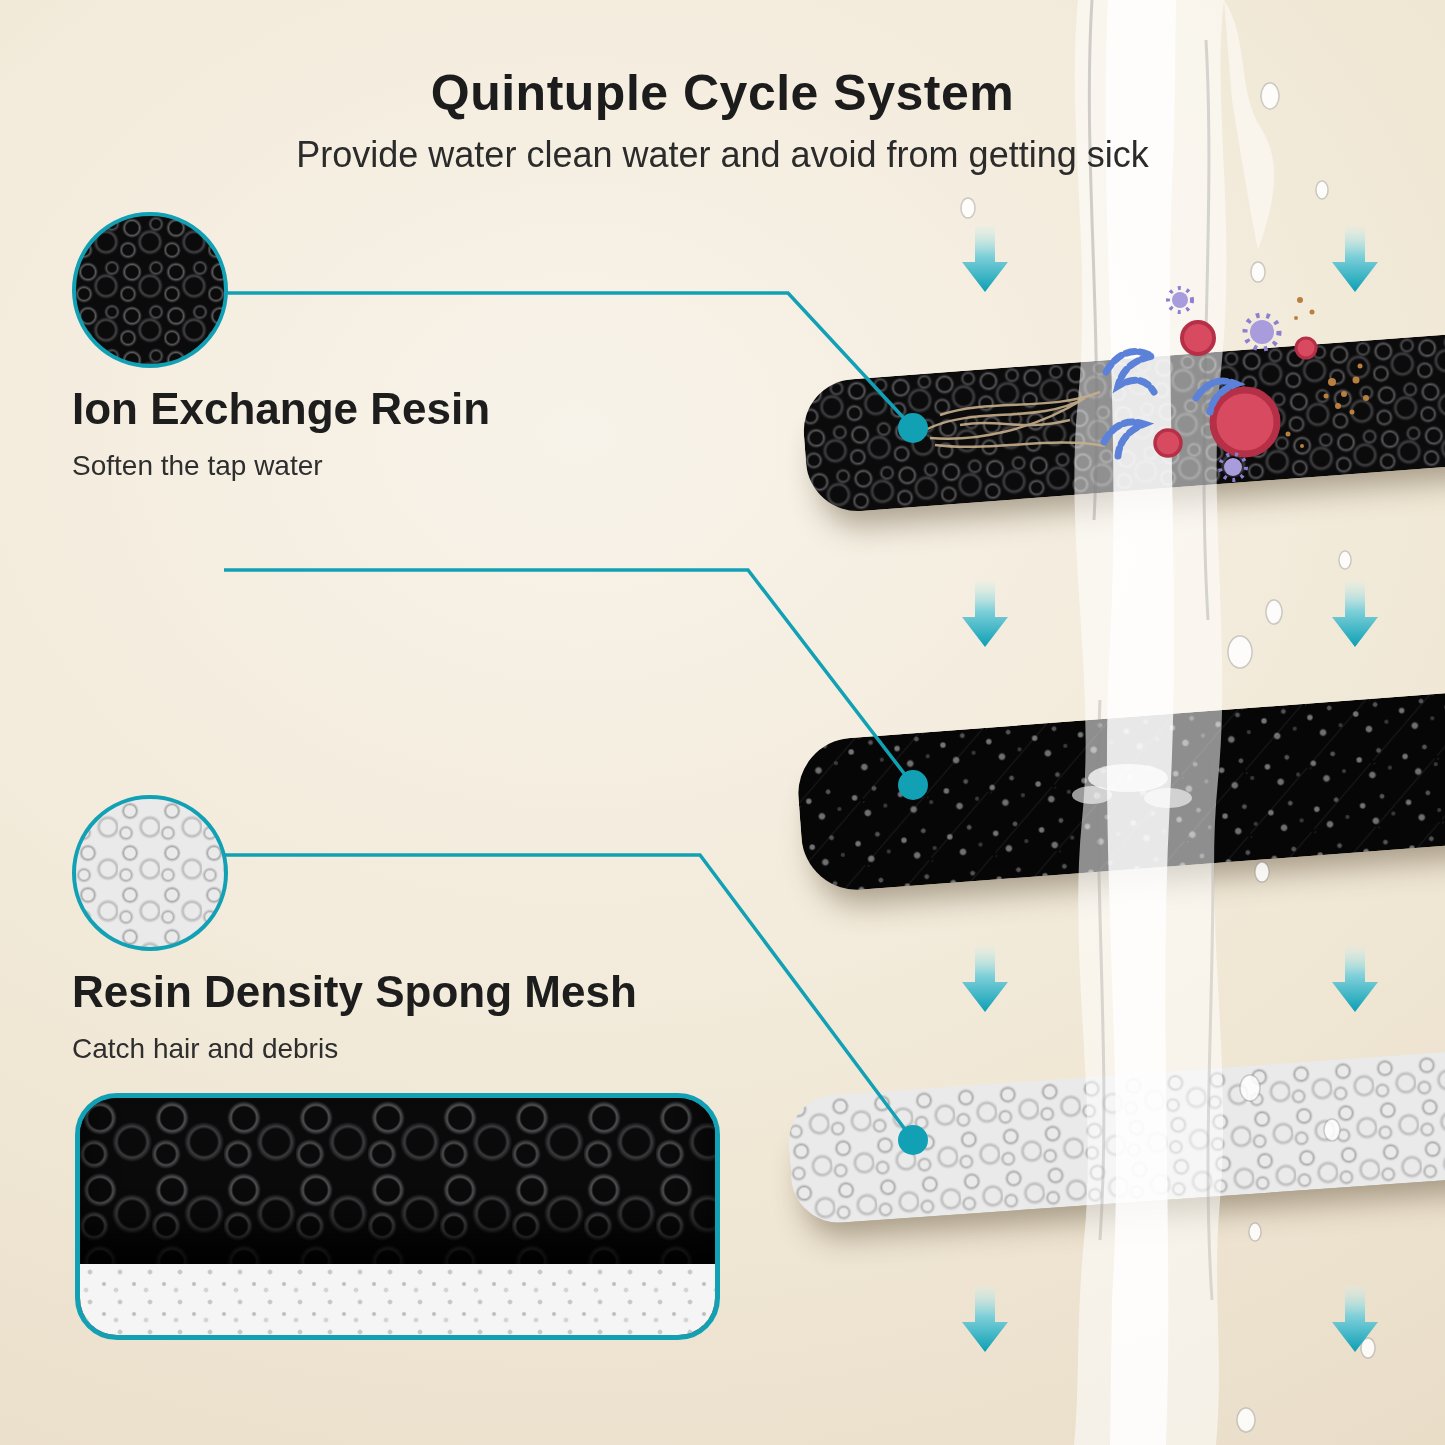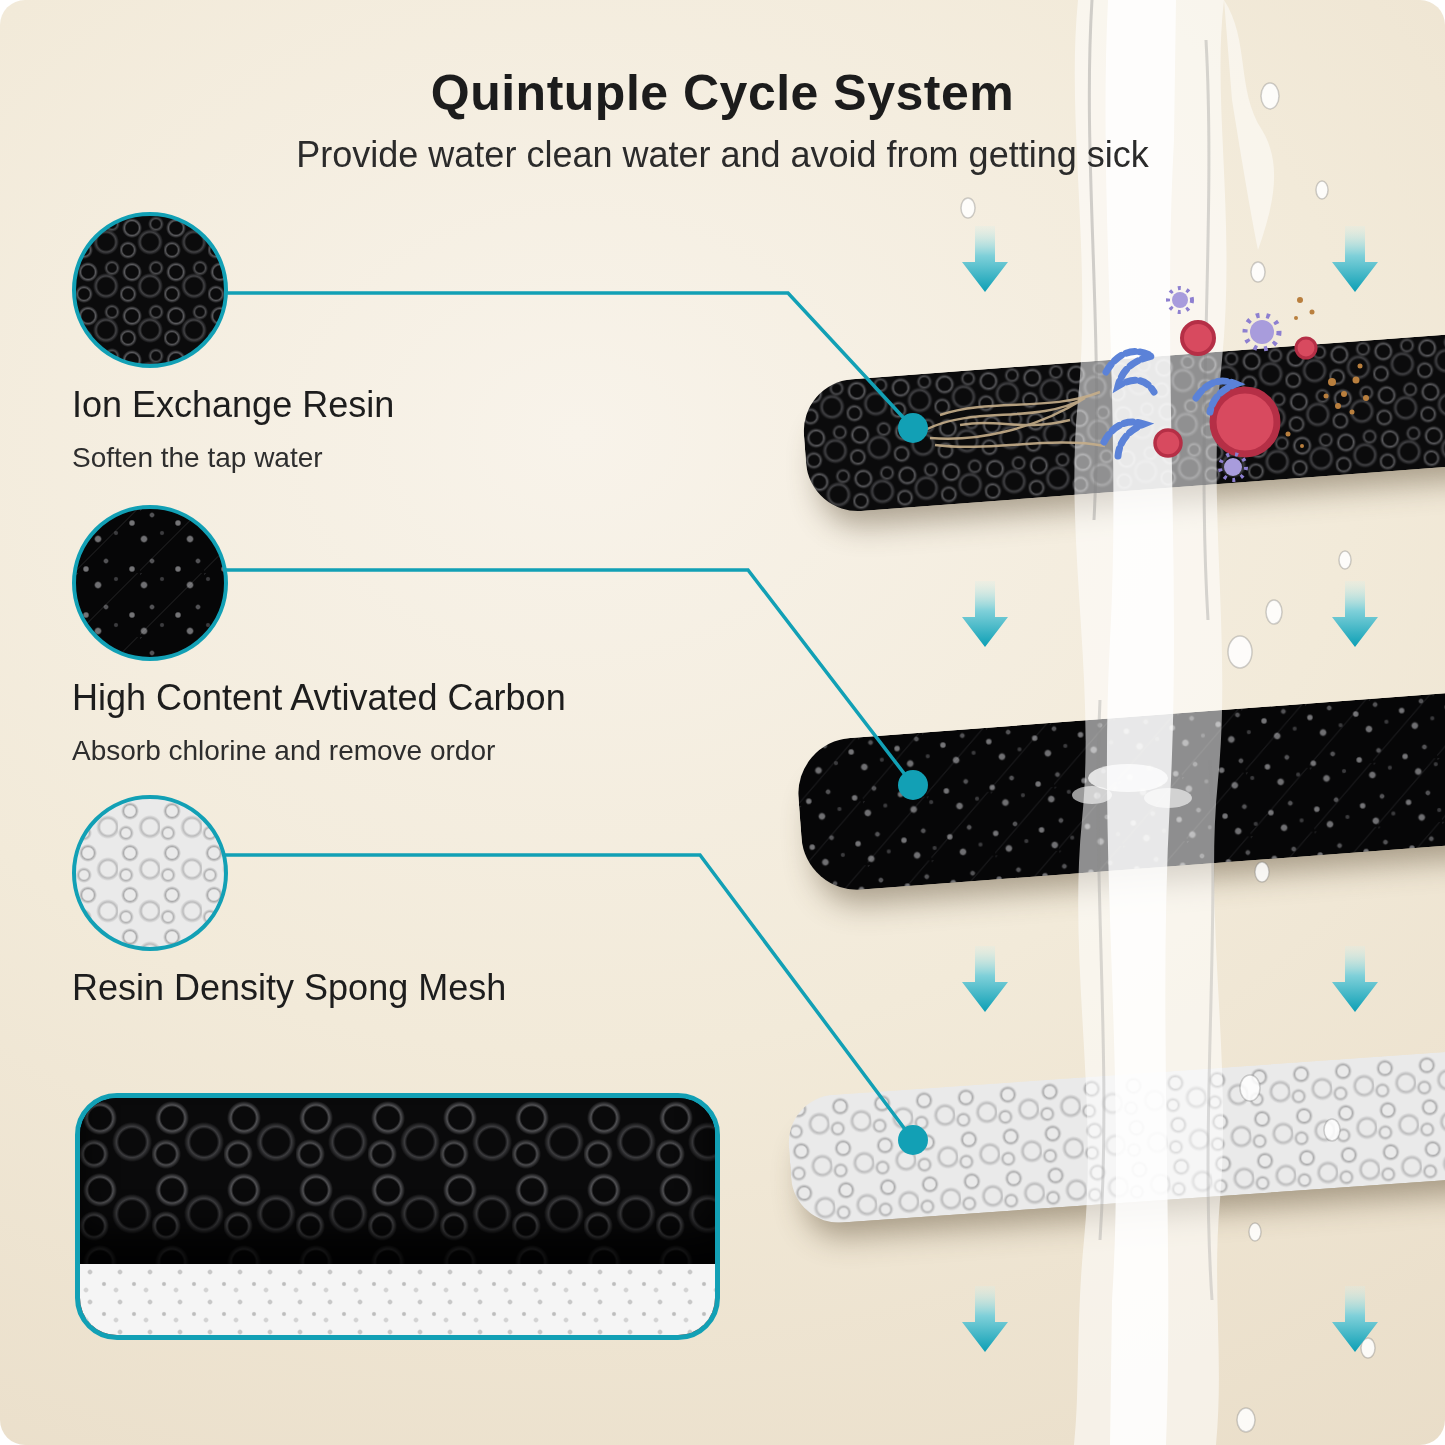--- a/index.html
+++ b/index.html
@@ -1,21 +1,20 @@
 <!DOCTYPE html>
 <html style="--accent: #12a0b5;"><head>
 <meta charset="utf-8">
 <style>
   :root{ --accent:#12a0b5; }
   *{ margin:0; padding:0; box-sizing:border-box; }
   body{ font-family:"Liberation Sans", sans-serif; background:#ffffff; }
   .canvas{
     position:relative; width:1445px; height:1445px; overflow:hidden;
     background:radial-gradient(ellipse 120% 95% at 40% 30%, #f8f3ea 0%, #f2ead9 45%, #e7dac4 100%);
-    border-radius:25px;
   }
   
   .header{ position:absolute; top:64px; left:0; width:100%; text-align:center; z-index:6; }
   .title{ font-size:50px; font-weight:700; color:#1c1c1c; letter-spacing:.5px; }
   .subtitle{ font-size:36px; font-weight:400; color:#2b2b2b; margin-top:12px; }
 
   
   .tex-foam{
     background-color:#0b0b0c;
     background-image:
@@ -69,21 +68,21 @@
 
   
   .scene{ position:absolute; left:0; top:0; width:1445px; height:1445px; z-index:3; pointer-events:none; }
   .connector-line{ stroke:var(--accent); stroke-width:3.5; fill:none; }
   .connector-dot{ fill:var(--accent); }
 
   
   .feature{ position:absolute; left:72px; z-index:6; }
   .feature-1{ top:212px; } .feature-2{ top:505px; } .feature-3{ top:795px; }
   .swatch{ width:156px; height:156px; border-radius:50%; border:4px solid var(--accent); }
-  .f-title{ margin-top:16px; font-size:36px; font-weight:400; color:#1d1d1d; white-space:nowrap; }
+  .f-title{ margin-top:16px; font-size:44px; font-weight:700; color:#1d1d1d; white-space:nowrap; }
   .f-desc{ margin-top:16px; font-size:28px; color:#2e2e2e; white-space:nowrap; }
 
   
   .sponge-card{ position:absolute; left:75px; top:1093px; width:645px; height:247px;
     border:5px solid var(--accent); border-radius:42px; overflow:hidden; z-index:6; background:#000; }
   .sponge-black{ width:100%; height:70%; box-shadow:inset 0 -34px 34px rgba(0,0,0,.85); }
   .sponge-white{ width:100%; height:30%; }
 </style>
 </head>
 <body>
@@ -200,29 +199,25 @@
     <h1 class="title">Quintuple Cycle System</h1>
     <p class="subtitle">Provide water clean water and avoid from getting sick</p>
   </header>
 
   <div class="feature feature-1">
     <div class="swatch tex-foam"></div>
     <div class="f-title">Ion Exchange Resin</div>
     <div class="f-desc">Soften the tap water</div>
   </div>
 
-  <div class="feature feature-2">
-    <div class="swatch tex-carbon"></div>
-    <div class="f-title">High Content Avtivated Carbon</div>
-    <div class="f-desc">Absorb chlorine and remove ordor</div>
-  </div>
 
   <div class="feature feature-3">
     <div class="swatch tex-sponge-white"></div>
     <div class="f-title">Resin Density Spong Mesh</div>
+    <div class="f-desc">Catch hair and debris</div>
   </div>
 
   <div class="sponge-card">
     <div class="sponge-black tex-foam-big"></div>
     <div class="sponge-white tex-fuzz-white"></div>
   </div>
 
 </div>
 
 </body></html>

